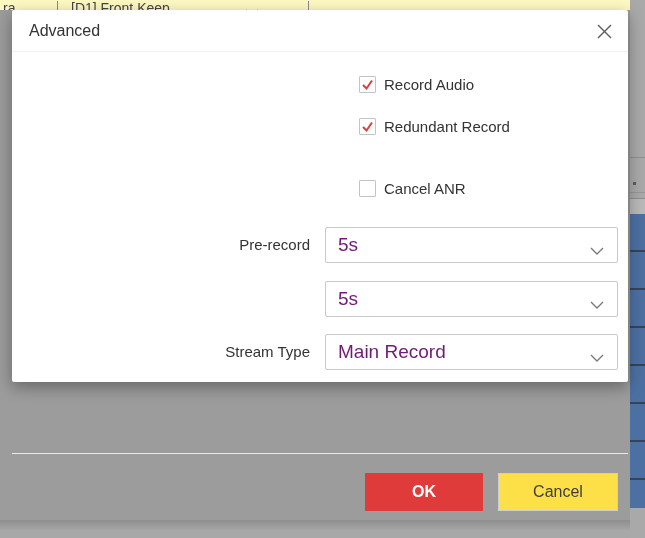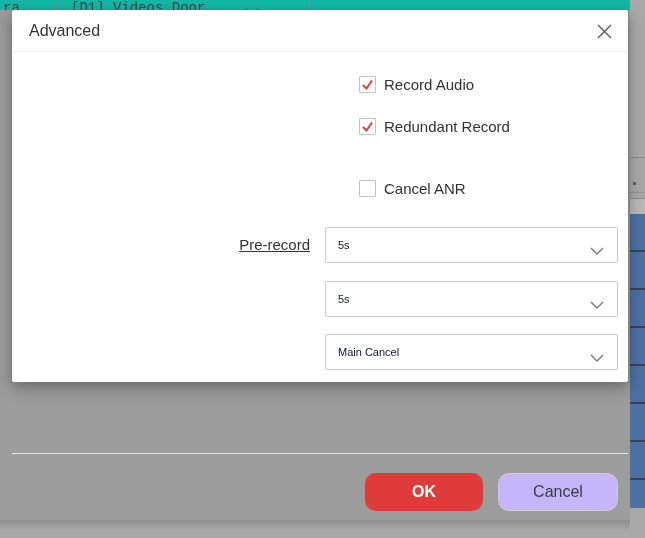--- a/index.html
+++ b/index.html
@@ -5,21 +5,21 @@
   html,body{margin:0;padding:0;}
   body{
     width:645px;height:538px;overflow:hidden;position:relative;
     background:#9c9c9c;
     font-family:"Liberation Sans","DejaVu Sans",sans-serif;
     -webkit-font-smoothing:antialiased;
   }
   
   .bg-top{
     position:absolute;left:0;top:0;width:645px;height:10px;
-    background:#14b8a6;overflow:hidden;z-index:1;font-family:Liberation Mono, monospace;
+    background:#fef9c3;overflow:hidden;z-index:1;
   }
   .bg-top .bg-text{
     position:absolute;top:0;font-size:14px;color:#454545;white-space:nowrap;
   }
   .bg-top .vline{position:absolute;top:1px;width:1px;height:12px;background:#8a8a8a;}
   .bg-top .bg-chevron{position:absolute;top:3px;}
   .bg-right{
     position:absolute;left:630px;top:0;width:15px;height:538px;
     background:#a9a9a9;z-index:1;
   }
@@ -64,69 +64,69 @@
     background:#fff;display:inline-flex;align-items:center;justify-content:center;
     flex:0 0 auto;
   }
   .checkbox svg{display:none;}
   .checkbox.checked svg{display:block;}
   .cblabel{margin-left:8px;font-size:15px;color:#333333;}
   
   .formrow{position:absolute;left:0;height:36px;width:616px;}
   .flabel{
     position:absolute;left:20px;width:278px;top:0;height:36px;line-height:36px;
-    text-align:right;font-size:15px;color:#333333;white-space:nowrap;text-decoration:underline;
+    text-align:right;font-size:15px;color:#333333;white-space:nowrap;
   }
   .req{color:var(--red,#e03b3b);margin-right:2px;}
   .selectbox{
     position:absolute;left:313px;top:0;width:291px;height:34px;
     border:1px solid #c9c9c9;border-radius:2px;background:#fff;cursor:pointer;
   }
   .selectbox .sval{
-    position:absolute;left:12px;top:0;line-height:34px;font-size:11px;color:#0f172a;
+    position:absolute;left:12px;top:0;line-height:34px;font-size:19px;color:#701a75;
   }
   .selectbox .chev{position:absolute;right:13px;top:13px;}
   .inputbox{
     position:absolute;left:313px;top:0;width:291px;height:34px;
     border:1px solid #c9c9c9;border-radius:2px;background:#fff;
   }
   .inputbox input{
     position:absolute;left:0;top:0;width:230px;height:32px;border:none;outline:none;
     padding:0 0 0 12px;font-size:15px;color:#333333;background:transparent;
     font-family:"Liberation Sans","DejaVu Sans",sans-serif;
   }
   .inputbox .suffix{
     position:absolute;right:12px;top:0;line-height:34px;font-size:15px;color:#b9b9b9;
   }
   
   .modal-footer{
     position:absolute;left:0;right:0;top:443px;bottom:0;
     background:#f5f5f5;border-top:1px solid #e9e9e9;
   }
   .btn{
-    position:absolute;top:19px;height:38px;border-radius:11px;font-size:16px;
+    position:absolute;top:19px;height:38px;border-radius:0;font-size:16px;
     display:flex;align-items:center;justify-content:center;cursor:pointer;
     box-sizing:border-box;
   }
   .btn-ok{
     left:353px;width:118px;background:var(--red,#e03b3b);
     color:#ffffff;font-weight:bold;border:none;
   }
   .btn-cancel{
-    left:486px;width:120px;background:#c4b5fd;color:#3c3c3c;
+    left:486px;width:120px;background:#fde047;color:#3c3c3c;
     border:1px solid #cfcfcf;
   }
 </style>
 </head>
 <body>
 
 <div class="bg-top">
   <span class="bg-text" style="left:3px">ra</span>
   <span class="vline" style="left:57px"></span>
-  <span class="bg-text" style="left:71px">[D1] Videos Door</span>
+  <span class="bg-text" style="left:71px">[D1] Front Keep</span>
   <span class="bg-chevron" style="position:absolute;left:245px;">
     <svg width="14" height="8" viewBox="0 0 14 8">
         <polyline points="1,1 7,7 13,1" fill="none" stroke="#4f4f4f" stroke-width="1.4"></polyline>
       </svg>
   </span>
   <span class="vline" style="left:308px"></span>
 </div>
 
 <div class="bg-right">
   <div class="hline1"></div>
@@ -192,22 +192,23 @@
       <span class="sval">5s</span>
       <span class="chev">
         <svg width="14" height="8" viewBox="0 0 14 8">
             <polyline points="1,1 7,7 13,1" fill="none" stroke="#7a7a7a" stroke-width="1.4"></polyline>
           </svg>
       </span>
     </div>
   </div>
 
   <div class="formrow" style="top:324px">
+    <div class="flabel">Stream Type</div>
     <div class="selectbox">
-      <span class="sval">Main Cancel</span>
+      <span class="sval">Main Record</span>
       <span class="chev">
         <svg width="14" height="8" viewBox="0 0 14 8">
             <polyline points="1,1 7,7 13,1" fill="none" stroke="#7a7a7a" stroke-width="1.4"></polyline>
           </svg>
       </span>
     </div>
   </div>
 
 
   <div class="modal-footer">

